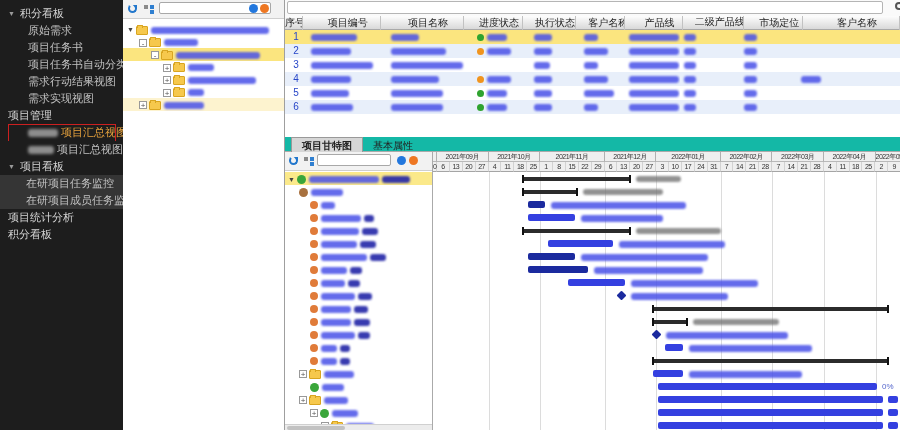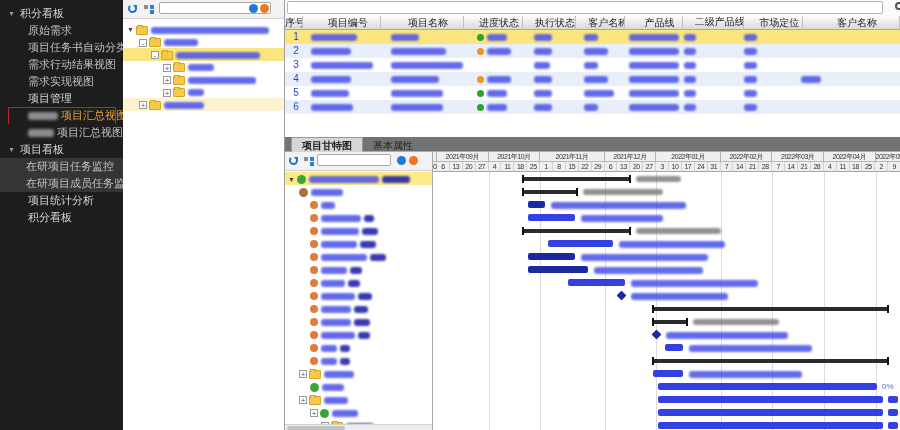--- a/index.html
+++ b/index.html
@@ -3,21 +3,21 @@
 <meta charset="utf-8">
 <style>
   html,body{margin:0;padding:0;}
   body{font-family:"Liberation Sans","DejaVu Sans",sans-serif;}
   #app{position:relative;width:900px;height:430px;background:#fff;overflow:hidden;font-size:11px;}
   
   .sidebar{position:absolute;left:0;top:0;width:123px;height:430px;background:#1d1d1d;color:#c9c9c9;}
   .side-row{height:17px;line-height:17px;white-space:nowrap;overflow:hidden;cursor:default;}
   .side-header{padding-left:8px;color:#d6d6d6;}
   .side-header .arr{display:inline-block;font-size:7px;color:#9a9a9a;margin-right:5px;transform:translateY(-1px);}
-  .side-header.noarr{padding-left:28px;}
+  .side-header.noarr{padding-left:8px;}
   .side-item{padding-left:28px;color:#c2c2c2;}
   .side-item.panelbg{background:#353535;padding-left:26px;}
   .side-item.sel{color:#e8a33d;position:relative;}
   .redbox{position:absolute;left:8px;top:0px;width:106px;height:16px;border:1px solid #cc2020;pointer-events:none;}
   .blurdark{display:inline-block;height:8px;border-radius:3px;background:#8d8d8d;filter:blur(1.5px);vertical-align:middle;margin-right:3px;}
   
   .tree-panel{position:absolute;left:123px;top:0;width:162px;height:430px;background:#fff;border-right:1px solid #9f9f9f;box-sizing:border-box;}
   .mini-toolbar{position:relative;height:18px;background:#f2f2f2;border-bottom:1px solid #cfcfcf;}
   .icon-refresh{position:absolute;top:4px;width:9px;height:9px;border:2px solid #2277cc;border-radius:50%;border-top-color:transparent;box-sizing:border-box;}
   .icon-refresh:after{content:"";position:absolute;left:4px;top:-4px;border:3px solid transparent;border-bottom-color:#2277cc;transform:rotate(45deg);}
@@ -52,21 +52,21 @@
   
   .grid-head{position:absolute;left:0;top:16px;width:615px;height:14px;display:flex;background:linear-gradient(#fdfdfd,#d9d9d9);border-bottom:1px solid #a9a9a9;box-sizing:border-box;gap:12px;}
   .gh-cell{height:14px;line-height:13px;font-size:10px;color:#222;text-align:center;border-right:1px solid #c2c2c2;box-sizing:border-box;overflow:hidden;white-space:nowrap;}
   .grid-row{position:absolute;left:0;width:615px;height:14px;display:flex;}
   .gr-cell{height:14px;line-height:14px;font-size:10px;overflow:hidden;white-space:nowrap;box-sizing:border-box;padding-left:4px;}
   .rownum{color:#2746c8;text-align:center;padding-left:0;}
   .sdot{display:inline-block;width:7px;height:7px;border-radius:50%;vertical-align:middle;margin-right:3px;}
   .sdot.green{background:#2fa32f;}
   .sdot.orange{background:#f0941e;}
   
-  .tabbar{position:absolute;left:0;top:137px;width:615px;height:15px;background:#737373;border-bottom:1px solid #aaa;box-sizing:border-box;}
+  .tabbar{position:absolute;left:0;top:137px;width:615px;height:15px;background:#14b8a6;border-bottom:1px solid #aaa;box-sizing:border-box;}
   .tab{display:inline-block;height:15px;line-height:15px;padding:0 10px;font-size:10px;color:#222;cursor:default;}
   .tab.active{background:#d6d6d6;border:1px solid #999;border-bottom:none;font-weight:bold;box-sizing:border-box;margin-left:6px;}
   
   .gantt{position:absolute;left:0;top:152px;width:615px;height:278px;}
   .gantt-left{position:absolute;left:0;top:0;width:148px;height:278px;border-right:1px solid #aaa;box-sizing:border-box;background:#fff;overflow:hidden;}
   .g-rows{position:absolute;left:0;top:20px;width:148px;}
   .g-tnode{position:relative;height:13px;line-height:13px;white-space:nowrap;overflow:hidden;}
   .g-tnode.hl{background:#fbe98a;}
   .g-scroll{position:absolute;left:0;bottom:0;width:147px;height:6px;background:#ececec;border-top:1px solid #d0d0d0;box-sizing:border-box;}
   .g-scroll i{position:absolute;left:2px;top:1px;width:58px;height:4px;background:#c2c2c2;border-radius:2px;}
@@ -88,20 +88,21 @@
   .bar.milestone{width:7px;height:7px;background:#1b2a9e;transform:rotate(45deg);border-radius:1px;}
   .pct{position:absolute;font-size:8px;color:#5566cc;line-height:8px;}
 </style>
 </head>
 <body>
 
 <div id="app">
   <div class="sidebar" id="sidebar" style="padding-top: 5px;">
       <div class="side-row side-header"><span class="arr">▼</span><span>积分看板</span></div>
       <div class="side-row side-item"><span>原始需求</span></div>
+      <div class="side-row side-item"><span>项目任务书</span></div>
       <div class="side-row side-item"><span>项目任务书自动分类</span></div>
       <div class="side-row side-item"><span>需求行动结果视图</span></div>
       <div class="side-row side-item"><span>需求实现视图</span></div>
       <div class="side-row side-header noarr"><span>项目管理</span></div>
       <div class="side-row side-item sel"><span class="blurdark" style="width: 30px;"></span><span>项目汇总视图</span><span class="redbox"></span></div>
       <div class="side-row side-item"><span class="blurdark" style="width: 26px;"></span><span>项目汇总视图</span></div>
       <div class="side-row side-header"><span class="arr">▼</span><span>项目看板</span></div>
       <div class="side-row side-item panelbg"><span>在研项目任务监控</span></div>
       <div class="side-row side-item panelbg"><span>在研项目成员任务监控</span></div>
       <div class="side-row side-header noarr"><span>项目统计分析</span></div>

